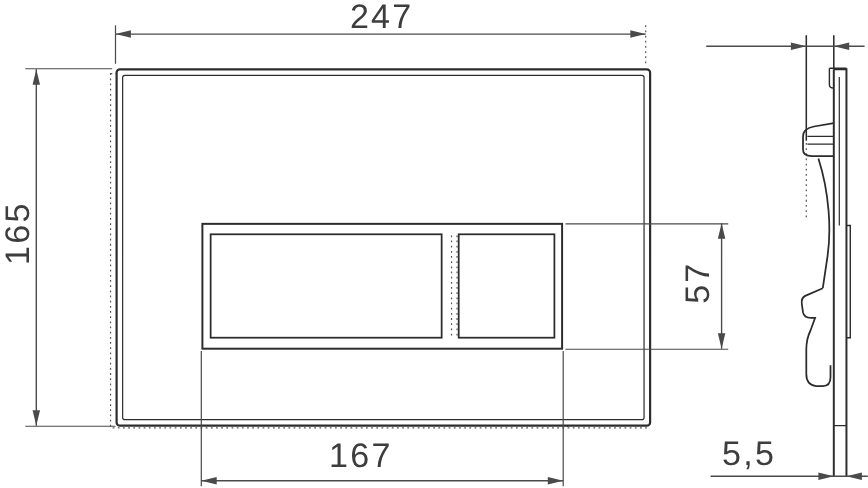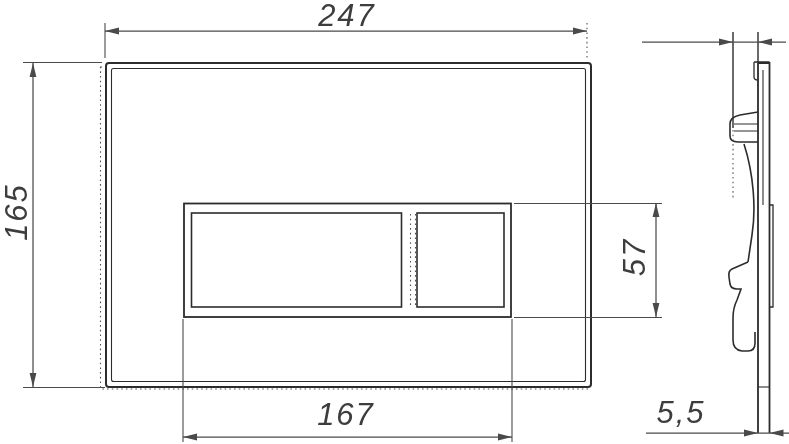--- a/index.html
+++ b/index.html
@@ -5,21 +5,20 @@
   html,body{margin:0;padding:0;}
   body{
     background:#e8e8e8;
     font-family:"Liberation Sans", sans-serif;
   }
   .canvas{
     position:relative;
     width:789px;height:444px;
     background:var(--c-bg,#fff);
     overflow:hidden;
-    font-style:italic;
   }
   svg{position:absolute;left:0;top:0;}
   .geo{stroke:var(--c-line,#2c2c2c);fill:none;}
   .geo-fill{fill:#ffffff;stroke:var(--c-line,#2c2c2c);}
   .dim{stroke:var(--c-dim,#4a4a4a);fill:none;stroke-width:1.25;}
   .ext{stroke:var(--c-dim,#4a4a4a);fill:none;stroke-width:1.1;}
   .dashed{stroke:var(--c-dash,#555555);fill:none;stroke-width:1.1;
           stroke-dasharray:1.6 3.1;}
   .arr{fill:var(--c-dim,#4a4a4a);stroke:none;}
   .dim-label{
@@ -126,19 +125,19 @@
       <path class="dim" d="M646,433 H789"></path>
       <path class="arr" d="M758,433 L744,429.6 L744,436.4 Z"></path>
       <path class="arr" d="M769.5,433 L783.5,429.6 L783.5,436.4 Z"></path>
     </g>
   </svg>
 
   <div class="dim-label" style="left:347px;top:15px;">247</div>
 
   <div class="dim-label vert" style="left:16px;top:212px;">165</div>
 
-  <div class="dim-label" style="left:346px;top:414px;">167</div>
+  <div class="dim-label" style="left:328px;top:414px;">167</div>
 
   <div class="dim-label vert" style="left:634px;top:257px;">57</div>
 
 
   <div class="dim-label" style="left:681px;top:412px;text-align:right;">5,5</div>
 </div>
 
 </body></html>

